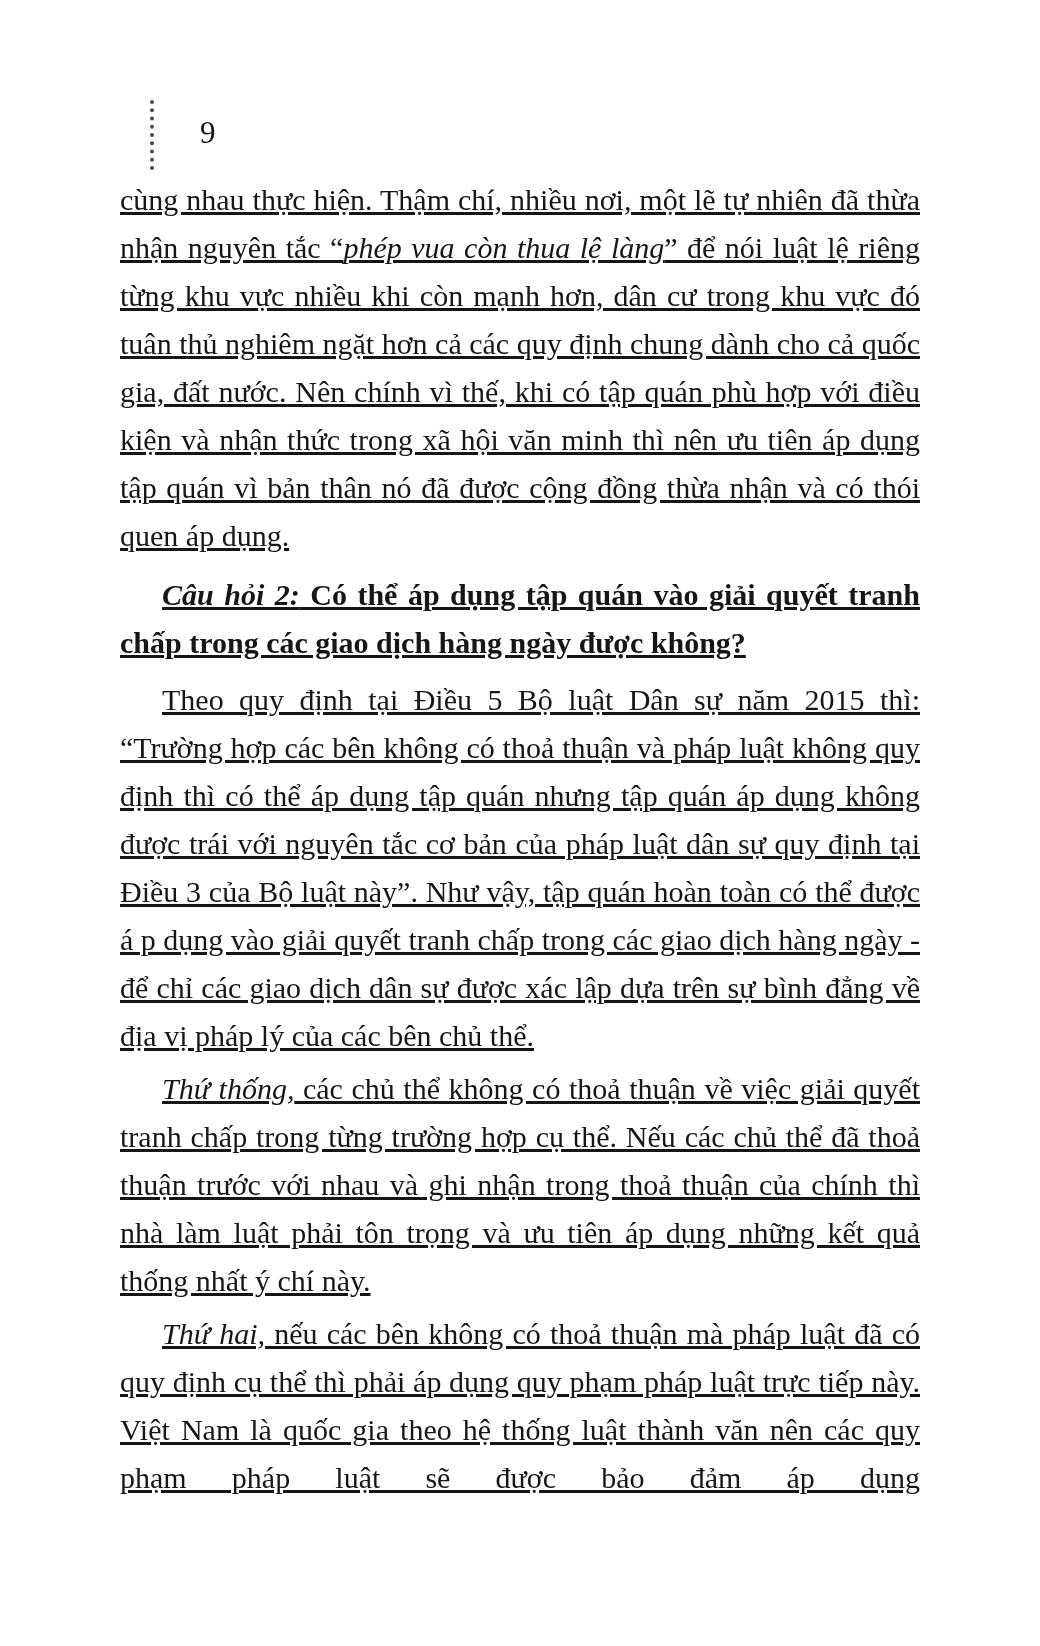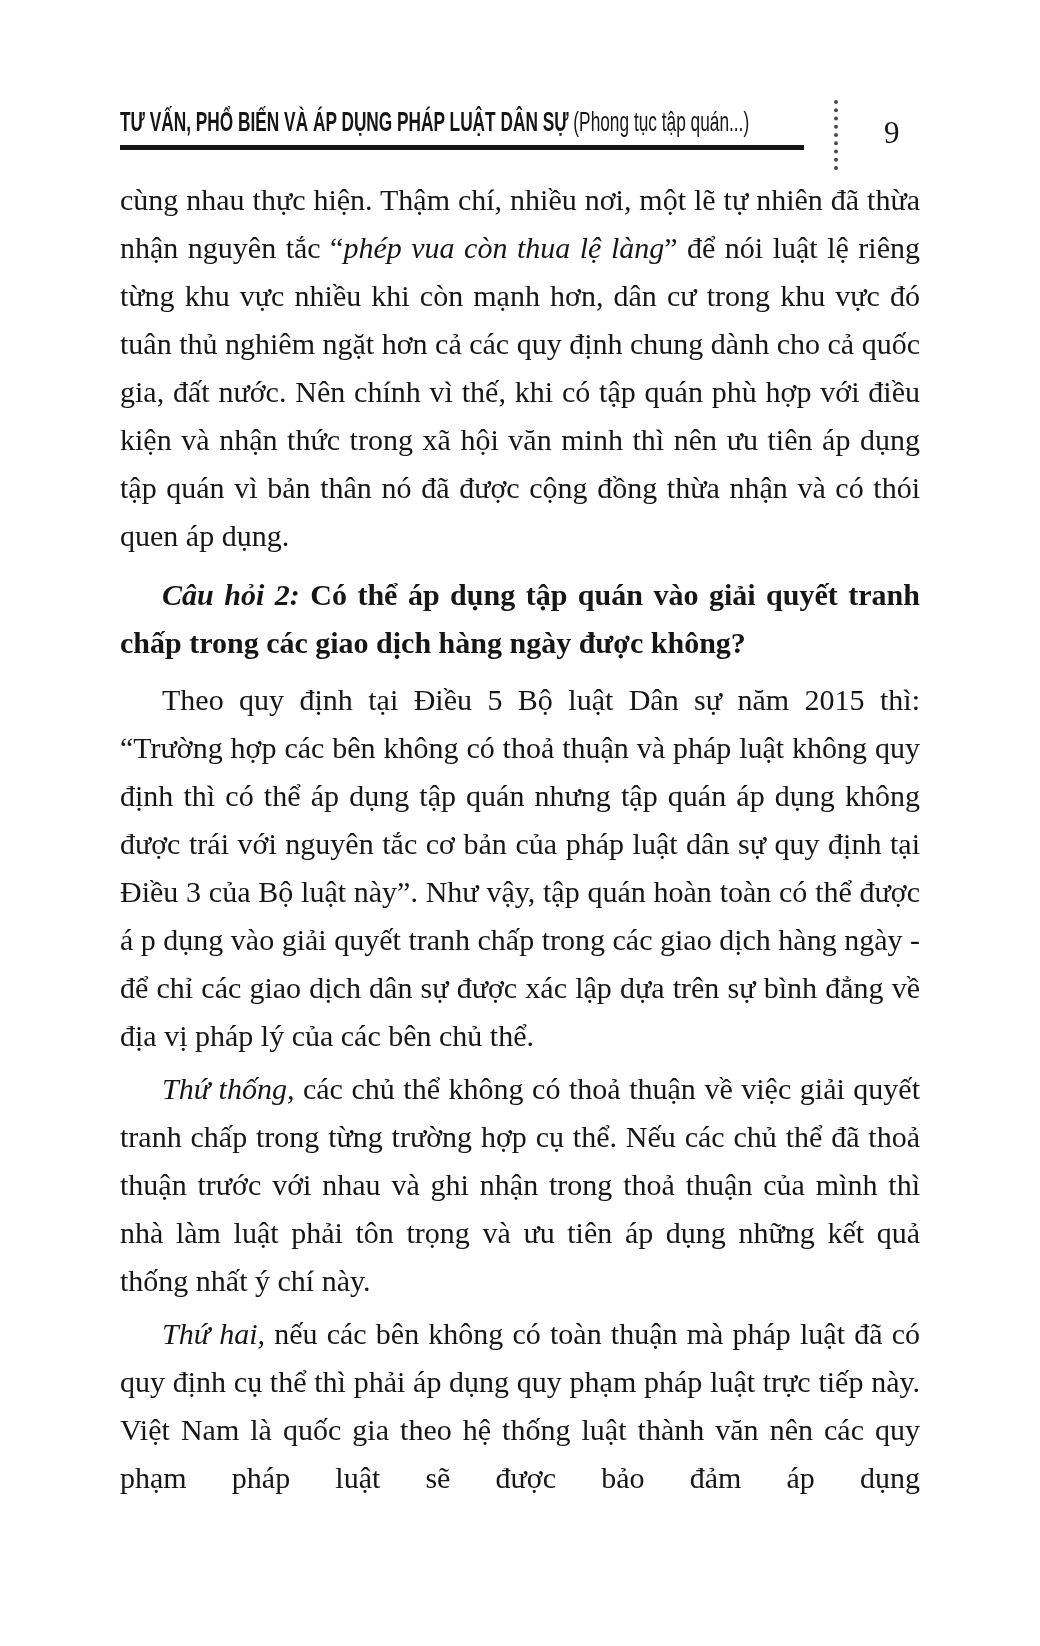--- a/index.html
+++ b/index.html
@@ -70,52 +70,48 @@
     width: 800px;
     font-family: "Liberation Serif", serif;
     font-size: 30px;
     line-height: 48px;
     text-align: justify;
     color: #161616;
   }
   .body-text p {
     margin: 0 0 5px 0;
     text-indent: 42px;
+    text-decoration: underline;
   }
   p.no-indent { text-indent: 0; }
   .question-heading {
     font-weight: bold;
     margin: 11px 0 9px 0 !important;
   }
   .q-label { font-style: italic; margin-top: 6px; }
   .lead-italic { font-style: italic; }
   p.continues { text-align-last: justify; }
 </style>
 </head>
 <body>
 
 <div class="page">
 
   <div class="header">
-    <div class="header-title-wrap">
-      <span class="header-title-inner">
-        <span class="header-title-bold">TƯ VẤN, PHỔ BIẾN VÀ ÁP DỤNG PHÁP LUẬT DÂN SỰ</span><span class="header-title-suffix"> (Phong tục tập quán...)</span>
-      </span>
-    </div>
     <div class="header-ornament"></div>
     <div class="page-number">9</div>
   </div>
 
   <div class="body-text">
 
     <p class="no-indent"><span>cùng nhau thực hiện. Thậm chí, nhiều nơi, một lẽ tự nhiên đã thừa nhận nguyên tắc “</span><i>phép vua còn thua lệ làng</i><span>” để nói luật lệ riêng từng khu vực nhiều khi còn mạnh hơn, dân cư trong khu vực đó tuân thủ nghiêm ngặt hơn cả các quy định chung dành cho cả quốc gia, đất nước. Nên chính vì thế, khi có tập quán phù hợp với điều kiện và nhận thức trong xã hội văn minh thì nên ưu tiên áp dụng tập quán vì bản thân nó đã được cộng đồng thừa nhận và có thói quen áp dụng.</span></p>
 
     <p class="question-heading"><span class="q-label">Câu hỏi 2:</span><span> Có thể áp dụng tập quán vào giải quyết tranh chấp trong các giao dịch hàng ngày được không?</span></p>
 
     <p><span>Theo quy định tại Điều 5 Bộ luật Dân sự năm 2015 thì: “Trường hợp các bên không có thoả thuận và pháp luật không quy định thì có thể áp dụng tập quán nhưng tập quán áp dụng không được trái với nguyên tắc cơ bản của pháp luật dân sự quy định tại Điều 3 của Bộ luật này”. Như vậy, tập quán hoàn toàn có thể được á p dụng vào giải quyết tranh chấp trong các giao dịch hàng ngày - để chỉ các giao dịch dân sự được xác lập dựa trên sự bình đẳng về địa vị pháp lý của các bên chủ thể.</span></p>
 
 
-    <p><span class="lead-italic">Thứ thống,</span><span> các chủ thể không có thoả thuận về việc giải quyết tranh chấp trong từng trường hợp cụ thể. Nếu các chủ thể đã thoả thuận trước với nhau và ghi nhận trong thoả thuận của mình thì nhà làm luật phải tôn trọng và ưu tiên áp dụng những kết quả thống nhất ý chí này.</span></p>
+    <p><span class="lead-italic">Thứ thống,</span><span> các chủ thể không có thoả thuận về việc giải quyết tranh chấp trong từng trường hợp cụ thể. Nếu các chủ thể đã thoả thuận trước với nhau và ghi nhận trong thoả thuận của chính thì nhà làm luật phải tôn trọng và ưu tiên áp dụng những kết quả thống nhất ý chí này.</span></p>
 
-    <p class="continues"><span class="lead-italic">Thứ hai,</span><span> nếu các bên không có toàn thuận mà pháp luật đã có quy định cụ thể thì phải áp dụng quy phạm pháp luật trực tiếp này. Việt Nam là quốc gia theo hệ thống luật thành văn nên các quy phạm pháp luật sẽ được bảo đảm áp dụng</span></p>
+    <p class="continues"><span class="lead-italic">Thứ hai,</span><span> nếu các bên không có thoả thuận mà pháp luật đã có quy định cụ thể thì phải áp dụng quy phạm pháp luật trực tiếp này. Việt Nam là quốc gia theo hệ thống luật thành văn nên các quy phạm pháp luật sẽ được bảo đảm áp dụng</span></p>
 
   </div>
 </div>
 
 </body></html>

